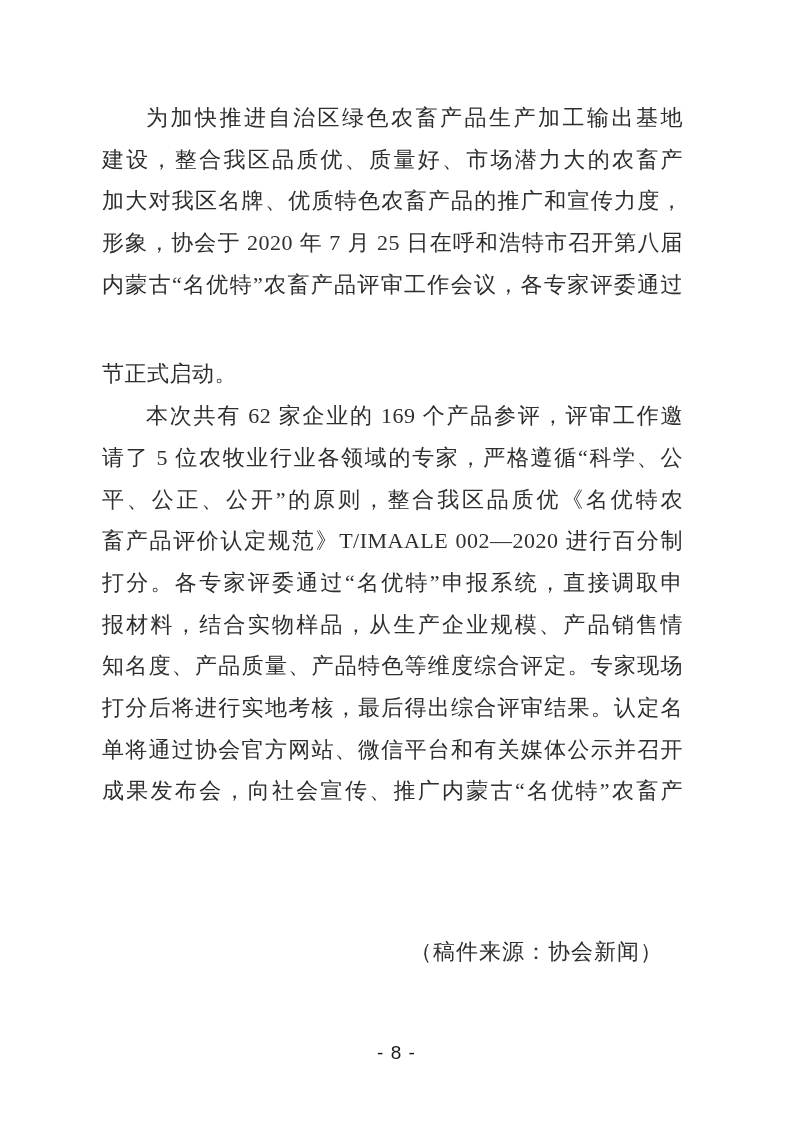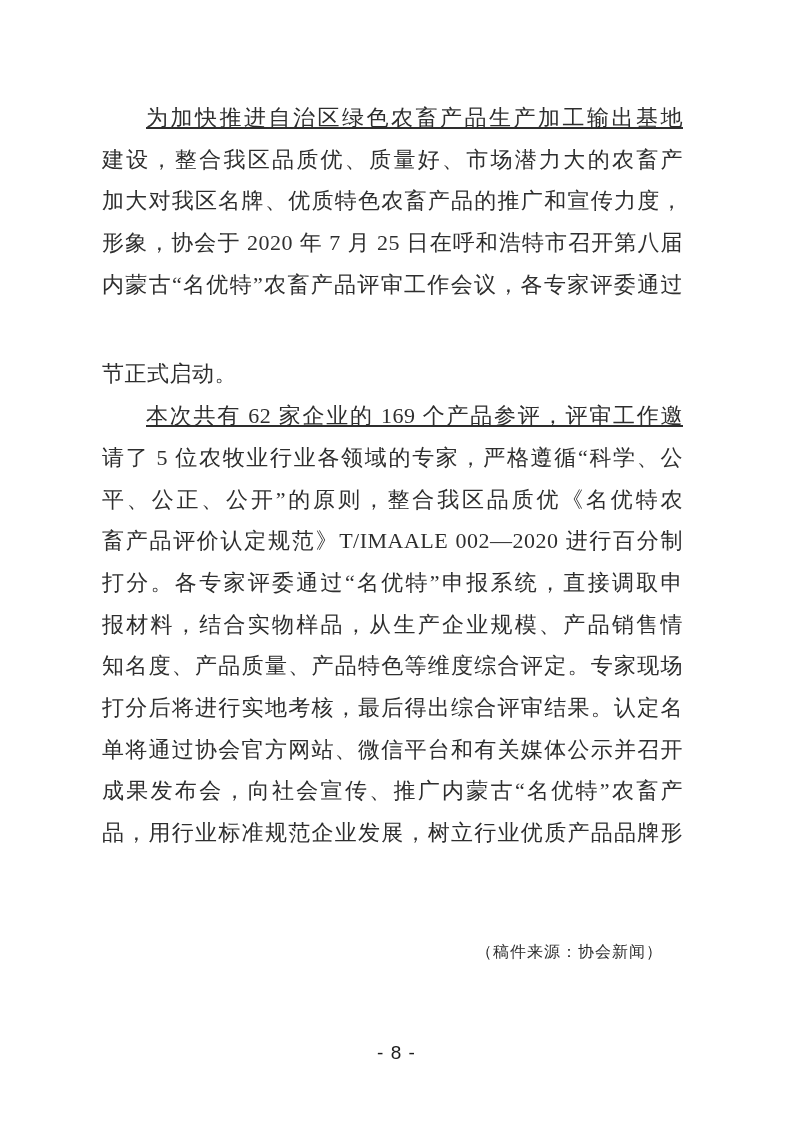--- a/index.html
+++ b/index.html
@@ -28,36 +28,35 @@
   }
   .line {
     text-align: justify;
     text-align-last: justify;
     text-justify: inter-character;
     height: 41.7px;
     overflow: hidden;
   }
   .line.first {
     text-indent: 2em;
-    text-decoration: underline;
   }
   .line.last {
     text-align-last: left;
     margin-top: 48px;
   }
   .attribution {
     position: absolute;
     left: 102px;
     top: 931px;
     width: 581px;
     box-sizing: border-box;
     padding-right: 20px;
     height: 41.7px;
     line-height: 41.7px;
-    font-size: 16px;
+    font-size: 22px;
     text-align: right;
     letter-spacing: 1px;
   }
   .page-number {
     position: absolute;
     left: 0;
     top: 1042px;
     width: 100%;
     text-align: center;
     font-size: 19px;
@@ -80,17 +79,16 @@
       <div class="line first">本次共有 62 家企业的 169 个产品参评，评审工作邀</div>
       <div class="line">请了 5 位农牧业行业各领域的专家，严格遵循“科学、公</div>
       <div class="line">平、公正、公开”的原则，整合我区品质优《名优特农</div>
       <div class="line">畜产品评价认定规范》T/IMAALE 002—2020 进行百分制</div>
       <div class="line">打分。各专家评委通过“名优特”申报系统，直接调取申</div>
       <div class="line">报材料，结合实物样品，从生产企业规模、产品销售情况、</div>
       <div class="line">知名度、产品质量、产品特色等维度综合评定。专家现场</div>
       <div class="line">打分后将进行实地考核，最后得出综合评审结果。认定名</div>
       <div class="line">单将通过协会官方网站、微信平台和有关媒体公示并召开</div>
       <div class="line">成果发布会，向社会宣传、推广内蒙古“名优特”农畜产</div>
-      <div class="line">品，用行业标准规范企业发展，树立行业优质产品品牌形</div>
     </div>
   <div class="attribution">（稿件来源：协会新闻）</div>
   <div class="page-number">- 8 -</div>
 </div>
 
 </body></html>

